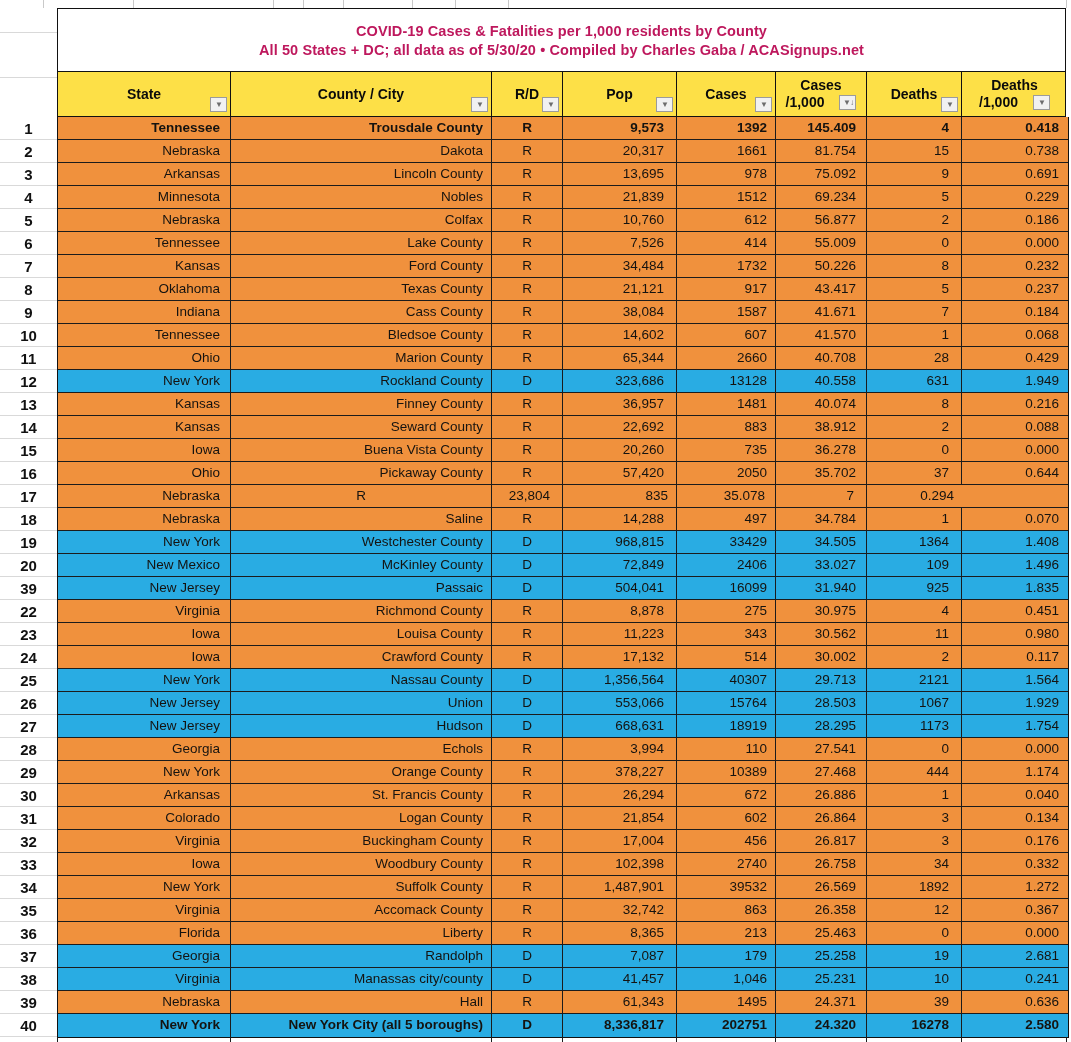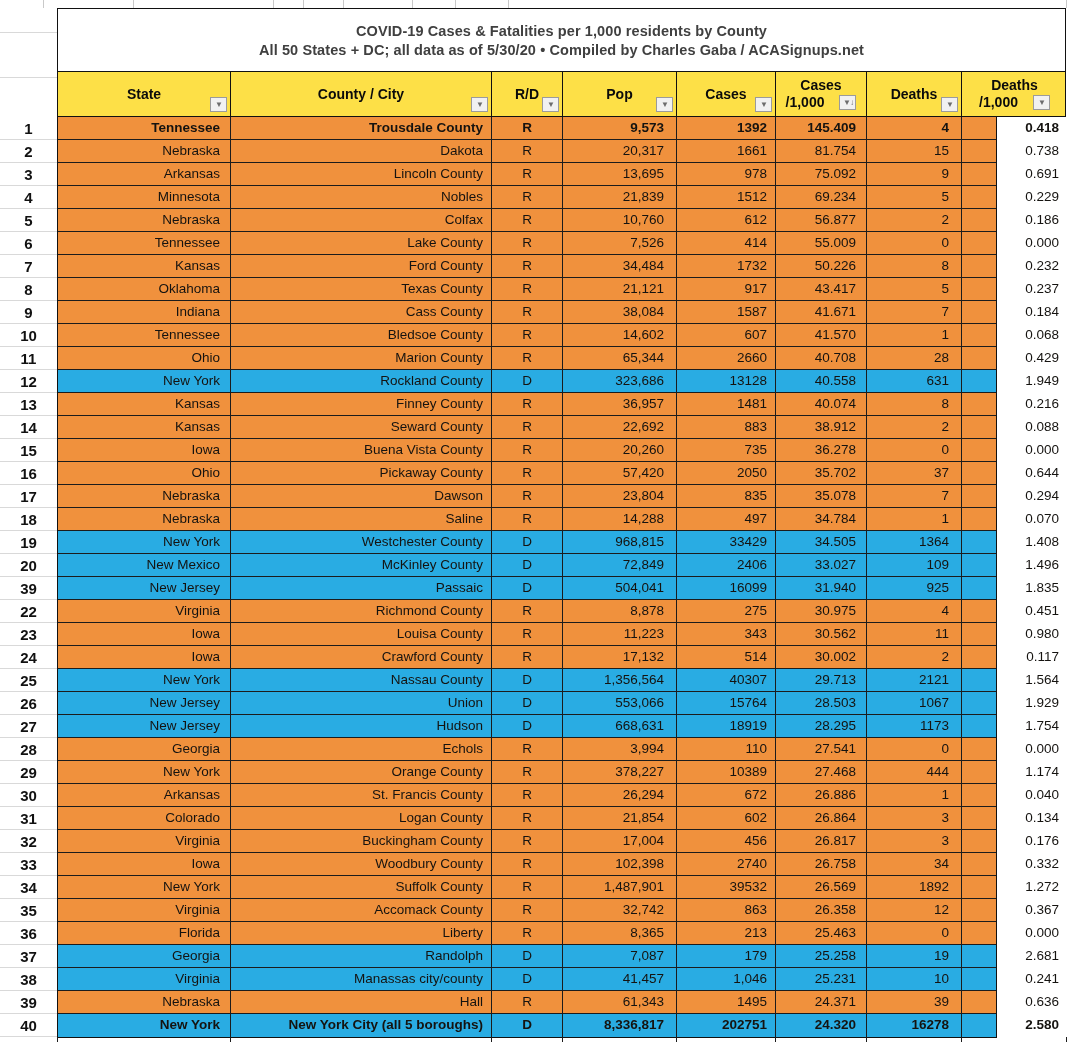--- a/index.html
+++ b/index.html
@@ -13,38 +13,38 @@
   .gutter { position:absolute; left:0; top:117px; width:57px; }
   .gutter-cell { width:57px; height:23px; border-bottom:1px solid #d9d9d9;
                  font-weight:bold; font-size:15px; color:#111;
                  display:flex; align-items:center; justify-content:center; }
   .gutter-line { position:absolute; left:0; width:57px; height:1px; background:#d9d9d9; }
 
   
   .sheet-table { position:absolute; left:57px; top:8px; width:1009px; }
   .title-block { width:1009px; height:64px; border:1.5px solid #111; background:#fff;
                  display:flex; flex-direction:column; align-items:center; justify-content:center; gap:3px; }
-  .title-line { font-weight:bold; font-size:14.5px; color:#404040; letter-spacing:0.1px; }
+  .title-line { font-weight:bold; font-size:14.5px; color:#be185d; letter-spacing:0.1px; }
 
   .header-row { display:grid; grid-template-columns:173px 261px 71px 114px 99px 91px 95px 105px;
                 width:1009px; height:45px; border-left:1.5px solid #111; border-right:1.5px solid #111;
                 border-bottom:1.5px solid #111; background:#fde047; }
   .hcell { position:relative; border-right:1px solid #111; display:flex; flex-direction:column;
            align-items:center; justify-content:center; font-weight:bold; font-size:14px; color:#0b0b0b;
            line-height:17px; }
   .hcell:last-child { border-right:none; }
   .filter-btn { width:17px; height:15px; background:#f1f1f1; border:1px solid #9b9b9b;
                 font-size:8px; line-height:12px; color:#777; padding:0; cursor:pointer;
                 display:inline-flex; align-items:center; justify-content:center; }
   .filter-abs { position:absolute; right:3px; bottom:4px; }
   .hline2 { display:flex; align-items:center; gap:15px; }
   .sort-glyph { font-size:8px; color:#6d6d6d; letter-spacing:-1px; }
 
   
-  .body { width:940px; border-left:1.5px solid #111; border-right:1.5px solid #111;
+  .body { width:1012px; border-left:1.5px solid #111; border-right:1.5px solid #111;
           border-bottom:1.5px solid #111; }
   .drow { display:grid; grid-template-columns:173px 261px 71px 114px 99px 91px 95px 105px;
           height:23px; border-bottom:1px solid #1c1c1c; }
   .drow:last-child { border-bottom:none; }
   .drow.R { background:#f0913d; }
   .drow.D { background:#29ace3; }
   .dcell { border-right:1px solid #1c1c1c; font-size:13.5px; color:#151310;
            line-height:21px; white-space:nowrap; overflow:hidden; }
   .dcell:last-child { border-right:none; }
   .ra { text-align:right; }
@@ -337,21 +337,20 @@
           <div class="dcell ra pr8">Pickaway County</div>
           <div class="dcell ctr">R</div>
           <div class="dcell ra pr12">57,420</div>
           <div class="dcell ra pr14">2050</div>
           <div class="dcell ra pr10">35.702</div>
           <div class="dcell ra pr12">37</div>
           <div class="dcell ra pr8">0.644</div>
         </div>
         <div class="drow R">
           <div class="dcell ra pr10">Nebraska</div>
-          <div class="dcell ra pr8">Dawson</div>
           <div class="dcell ctr">R</div>
           <div class="dcell ra pr12">23,804</div>
           <div class="dcell ra pr14">835</div>
           <div class="dcell ra pr10">35.078</div>
           <div class="dcell ra pr12">7</div>
           <div class="dcell ra pr8">0.294</div>
         </div>
         <div class="drow R">
           <div class="dcell ra pr10">Nebraska</div>
           <div class="dcell ra pr8">Saline</div>

